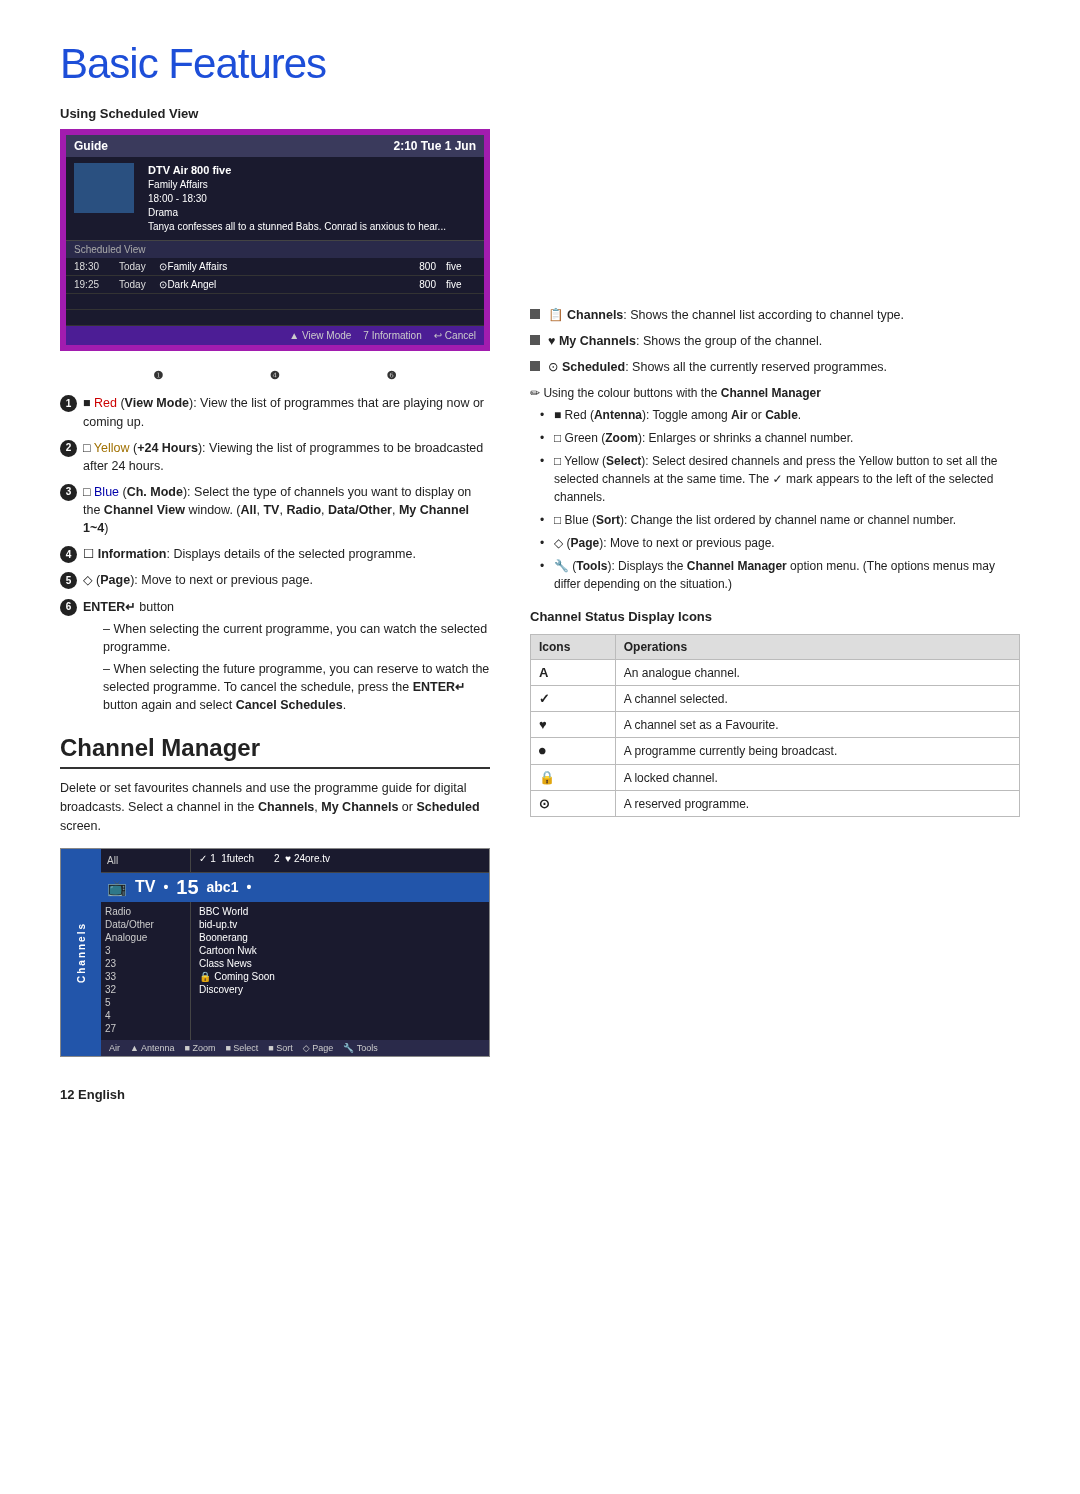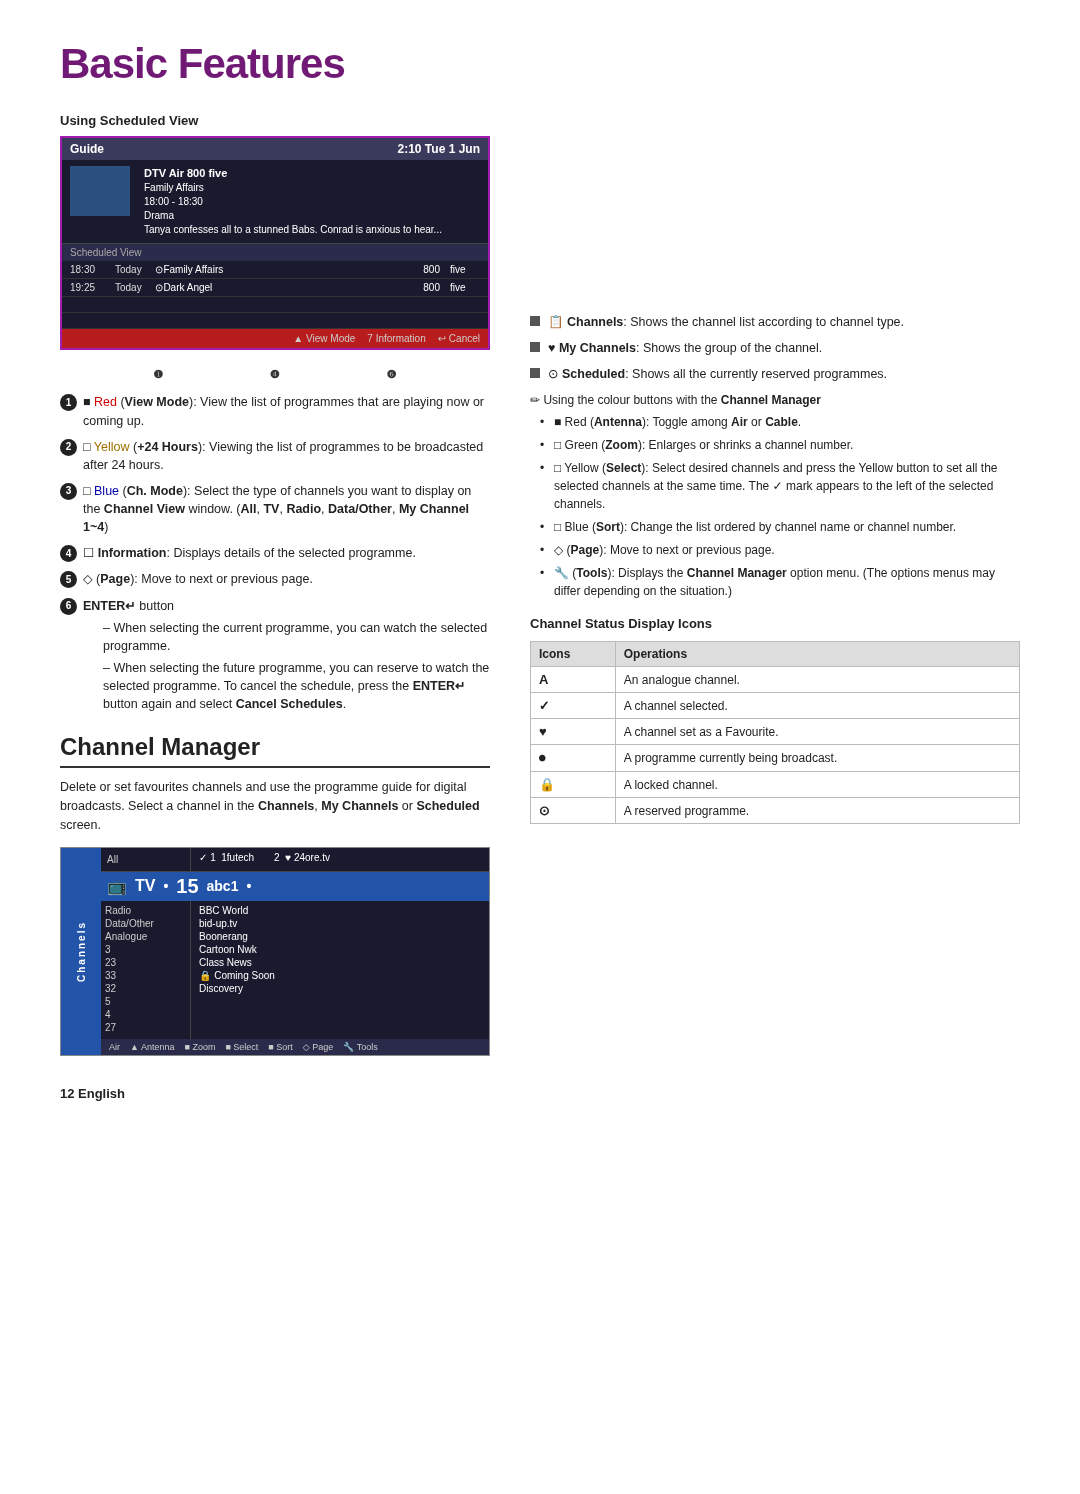--- a/index.html
+++ b/index.html
@@ -7,44 +7,44 @@
       font-family: Arial, sans-serif;
       background: #fff;
       color: #222;
       font-size: 13px;
       width: 1080px;
       min-height: 1494px;
       padding: 40px 60px 40px 60px;
     }
     h1.page-title {
       font-size: 42px;
-      font-weight: 700;
-      color: #701a75;
-      margin-bottom: 25px;
+      font-weight: 400;
+      color: #1d4ed8;
+      margin-bottom: 18px;
       letter-spacing: -1px;
     }
     .section-label {
       font-size: 13px;
       font-weight: bold;
       margin-bottom: 8px;
     }
     .two-col {
       display: flex;
       gap: 40px;
     }
     .left-col {
       flex: 0 0 430px;
       max-width: 430px;
     }
     .right-col {
       flex: 1;
     }
     
     .guide-box {
-      border: 2px solid #a21caf;
+      border: 6px solid #a21caf;
       background: #1a1a2e;
       color: #fff;
       font-size: 11px;
       margin-bottom: 16px;
       width: 100%;
     }
     .guide-header {
       background: #3a3a5c;
       padding: 4px 8px;
       display: flex;
@@ -80,21 +80,21 @@
       font-size: 10px;
       border-bottom: 1px solid #333;
       align-items: center;
     }
     .sched-time { width: 35px; color: #ddd; }
     .sched-day { width: 30px; color: #ddd; }
     .sched-prog { flex: 1; }
     .sched-ch { width: 30px; text-align: right; }
     .sched-net { width: 30px; }
     .guide-footer {
-      background: #b91c1c;
+      background: #4c1d95;
       padding: 4px 8px;
       font-size: 10px;
       text-align: right;
       display: flex;
       justify-content: flex-end;
       gap: 12px;
     }
     .footer-btn { color: #ccc; font-size: 10px; }
     .callout-nums {
       display: flex;

